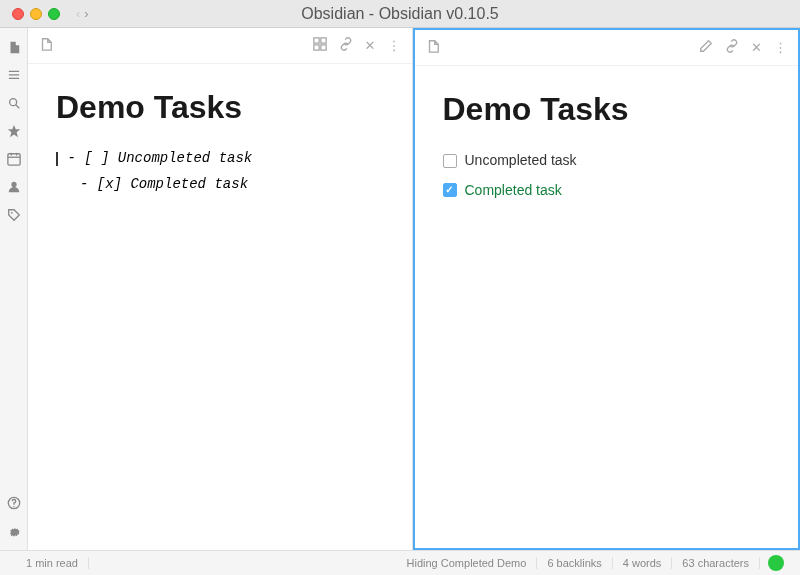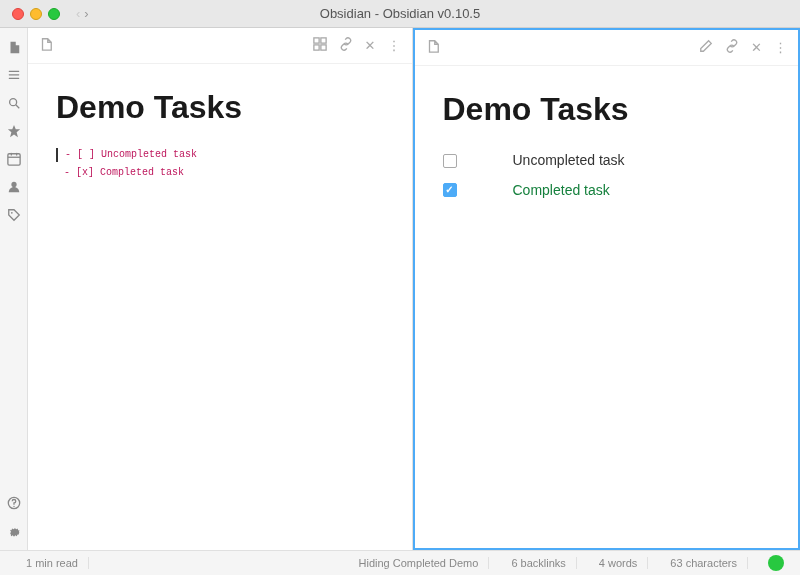--- a/index.html
+++ b/index.html
@@ -34,21 +34,21 @@
       height: 12px;
       border-radius: 50%;
     }
     .tl-red { background: #ff5f57; border: 1px solid #e0443e; }
     .tl-yellow { background: #febc2e; border: 1px solid #d4a017; }
     .tl-green { background: #28c840; border: 1px solid #1aab29; }
     .title-bar-title {
       position: absolute;
       left: 50%;
       transform: translateX(-50%);
-      font-size: 13px;
+      font-size: 16px;
       color: #555;
       white-space: nowrap;
     }
     .title-bar-nav {
       display: flex;
       gap: 4px;
       margin-left: 16px;
     }
     .nav-arrow {
       font-size: 13px;
@@ -148,23 +148,24 @@
     .editor-title {
       font-size: 32px;
       font-weight: 700;
       color: #1a1a1a;
       margin-bottom: 20px;
       line-height: 1.2;
     }
 
     .task-list-raw {
       font-family: 'Courier New', monospace;
-      font-size: 10px;
-      color: #be185d;
+      font-size: 14px;
+      color: #000000;
       line-height: 1.8;
+      font-style: italic;
     }
     .task-cursor {
       display: inline-block;
       width: 2px;
       height: 14px;
       background: #333;
       vertical-align: middle;
       margin-right: 1px;
       animation: blink 1s step-end infinite;
     }
@@ -205,34 +206,34 @@
       background: #4dabf7;
       border-color: #4dabf7;
     }
     .task-checkbox.checked::after {
       content: '✓';
       color: white;
       font-size: 10px;
       font-weight: bold;
       line-height: 1;
     }
-    .task-label { font-size: 14px; color: #333; margin-left: 48px; }
+    .task-label { font-size: 14px; color: #333; }
     .task-label.completed { color: #15803d; }
 
     
     .status-bar {
       height: 24px;
       background: #f5f5f5;
       border-top: 1px solid #e0e0e0;
       display: flex;
       align-items: center;
       padding: 12px 16px;
       font-size: 11px;
       color: #888;
-      gap: 12px;
+      gap: 0;
       flex-shrink: 0;
     }
     .status-item {
       padding: 0 10px;
       border-right: 1px solid #e0e0e0;
       white-space: nowrap;
     }
     .status-item:first-child { border-left: none; }
     .status-spacer { flex: 1; }
     .status-dot {
@@ -350,21 +351,21 @@
           <span class="toolbar-icon">⋮</span>
         </div>
       </div>
       <div class="pane-content">
         <div class="editor-title">Demo Tasks</div>
         <div class="task-list-raw">
           <div>
             <span class="task-cursor"></span>
             <span>- [ ] Uncompleted task</span>
           </div>
-          <div style="margin-left:8px;">
+          <div style="margin-left:24px;">
             <span>- [x] Completed task</span>
           </div>
         </div>
       </div>
     </div>
 
     <div class="pane active-pane">
       <div class="pane-toolbar">
         <div class="pane-toolbar-left">
           <span class="toolbar-icon">

